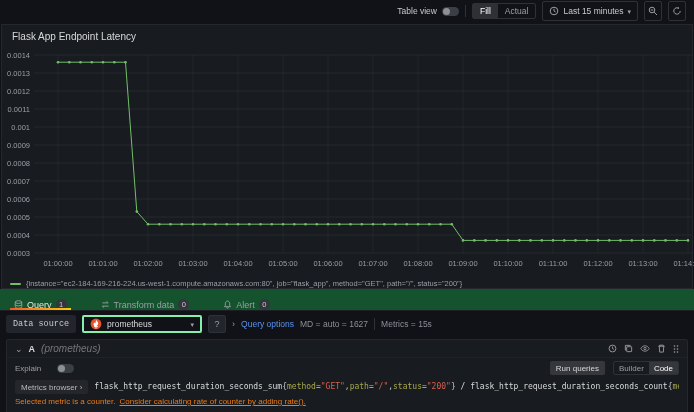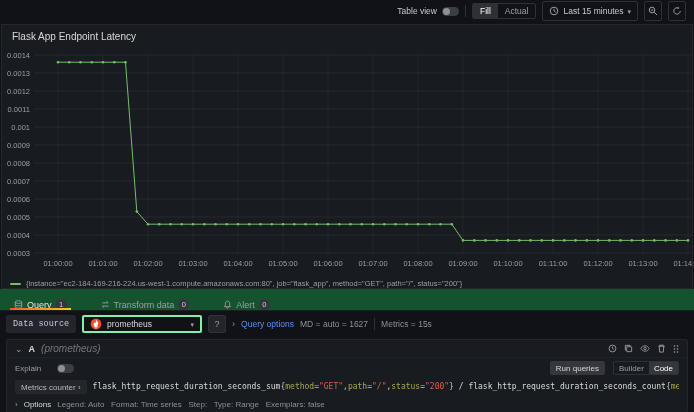--- a/index.html
+++ b/index.html
@@ -331,23 +331,27 @@
     </div>
     <div class="spacer"></div>
     <div class="mini-btn" style="background:rgba(204,204,220,0.16);">Run queries</div>
     <div class="radio-group" style="height:14px;">
       <div class="radio-item" style="font-size:8px;padding:0 5px;">Builder</div>
       <div class="radio-item sel" style="font-size:8px;padding:0 5px;">Code</div>
     </div>
   </div>
 
   <div class="qcode-row">
-    <div class="mb-chip">Metrics counter ›</div>
+    <div class="mb-chip">Metrics browser ›</div>
     <div class="expr" id="expr"><span>flask_http_request_duration_seconds_sum</span><span class="tok-p">{</span><span class="tok-l">method</span><span class="tok-p">=</span><span class="tok-v">"GET"</span><span class="tok-p">,</span><span class="tok-l">path</span><span class="tok-p">=</span><span class="tok-v">"/"</span><span class="tok-p">,</span><span class="tok-l">status</span><span class="tok-p">=</span><span class="tok-v">"200"</span><span class="tok-p">}</span><span> </span><span>/</span><span> </span><span>flask_http_request_duration_seconds_count</span><span class="tok-p">{</span><span class="tok-l">method</span></div>
   </div>
 
+  <div class="warn-row">
+    <span class="warn-text">Selected metric is a counter.</span>
+    <span class="warn-link">Consider calculating rate of counter by adding rate().</span>
+  </div>
 
   <div class="opt-row">
     <span class="chev">›</span>
     <span class="opt-title">Options</span>
     <span class="opt-sum">Legend: Auto   Format: Time series   Step:   Type: Range   Exemplars: false</span>
   </div>
 </div>
 
 </body></html>

